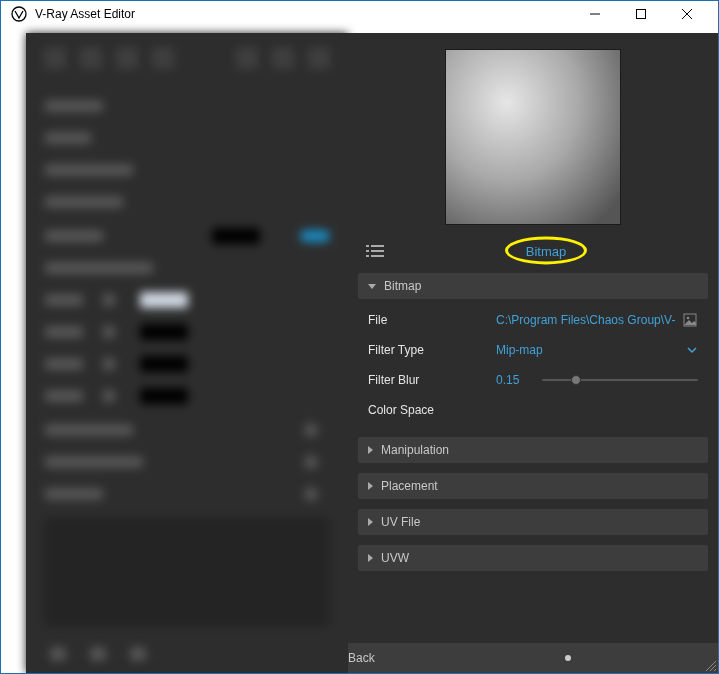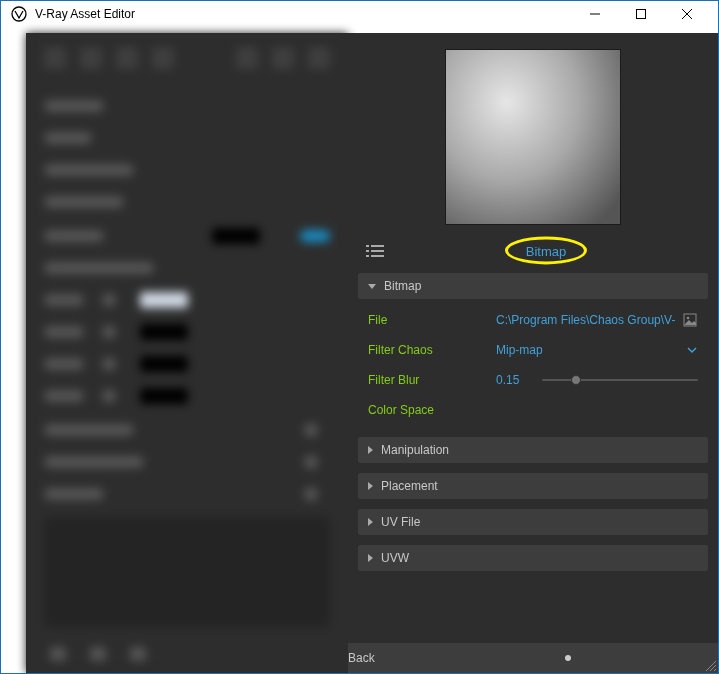--- a/index.html
+++ b/index.html
@@ -40,21 +40,21 @@
   .highlight-ellipse { position: absolute; left: 50%; top: 50%; transform: translate(-50%, -52%); width: 82px; height: 28px; border: 3px solid #fff200; border-radius: 50%; pointer-events: none; }
 
   .section { margin: 8px 10px 0 10px; }
   .sec-header { background: #3d3d3d; height: 26px; display: flex; align-items: center; padding: 0 10px; color: #c8c8c8; font-size: 12px; border-radius: 2px; margin-bottom: 2px; }
   .sec-header .caret { width: 0; height: 0; margin-right: 8px; }
   .caret.down { border-left: 4px solid transparent; border-right: 4px solid transparent; border-top: 5px solid #aaa; }
   .caret.right { border-top: 4px solid transparent; border-bottom: 4px solid transparent; border-left: 5px solid #aaa; }
 
   .sec-body { padding: 4px 0 4px 0; }
   .prop-row { display: flex; align-items: center; height: 30px; padding: 0 10px; font-size: 12px; }
-  .prop-label { width: 128px; color: #84cc16; }
+  .prop-label { width: 128px; color: #e5e5e5; }
   .prop-value { flex: 1; color: #40a0d8; display: flex; align-items: center; }
   .prop-value.trunc { white-space: nowrap; overflow: hidden; text-overflow: ellipsis; max-width: 180px; }
   .file-icon { width: 16px; height: 16px; margin-left: 6px; color: #888; flex-shrink: 0; }
   .chev { margin-left: auto; color: #40a0d8; width: 12px; height: 12px; flex-shrink: 0; }
   .slider-track { flex: 1; height: 2px; background: #555; margin-left: 14px; position: relative; border-radius: 1px; }
   .slider-thumb { position: absolute; top: 50%; transform: translate(-50%, -50%); width: 10px; height: 10px; border-radius: 50%; background: #777; border: 1px solid #333; }
 
   .bottombar { position: absolute; left: 0; right: 0; bottom: 0; height: 30px; background: #3d3d3d; display: flex; align-items: center; }
   .bottombar .back { width: 70px; color: #c8c8c8; font-size: 12px; }
   .bottombar .dot-indicator { flex: 1; display: flex; justify-content: center; }
@@ -197,21 +197,21 @@
         <div class="prop-row">
           <div class="prop-label">File</div>
           <div class="prop-value trunc">C:\Program Files\Chaos Group\V-Ra...</div>
           <svg class="file-icon" viewBox="0 0 16 16">
             <rect x="2" y="2" width="12" height="12" fill="none" stroke="#888" stroke-width="1"></rect>
             <circle cx="6" cy="6" r="1.3" fill="#888"></circle>
             <path d="M3 12 L7 8 L10 11 L12 9 L14 11 L14 13 L3 13 Z" fill="#888"></path>
           </svg>
         </div>
         <div class="prop-row">
-          <div class="prop-label">Filter Chaos</div>
+          <div class="prop-label">Filter Type</div>
           <div class="prop-value">
             <span>Mip-map</span>
             <svg class="chev" viewBox="0 0 12 12">
                 <path d="M2 4 L6 8 L10 4" fill="none" stroke="#40a0d8" stroke-width="1.5"></path>
               </svg>
           </div>
         </div>
         <div class="prop-row">
           <div class="prop-label">Filter Blur</div>
           <div class="prop-value">

